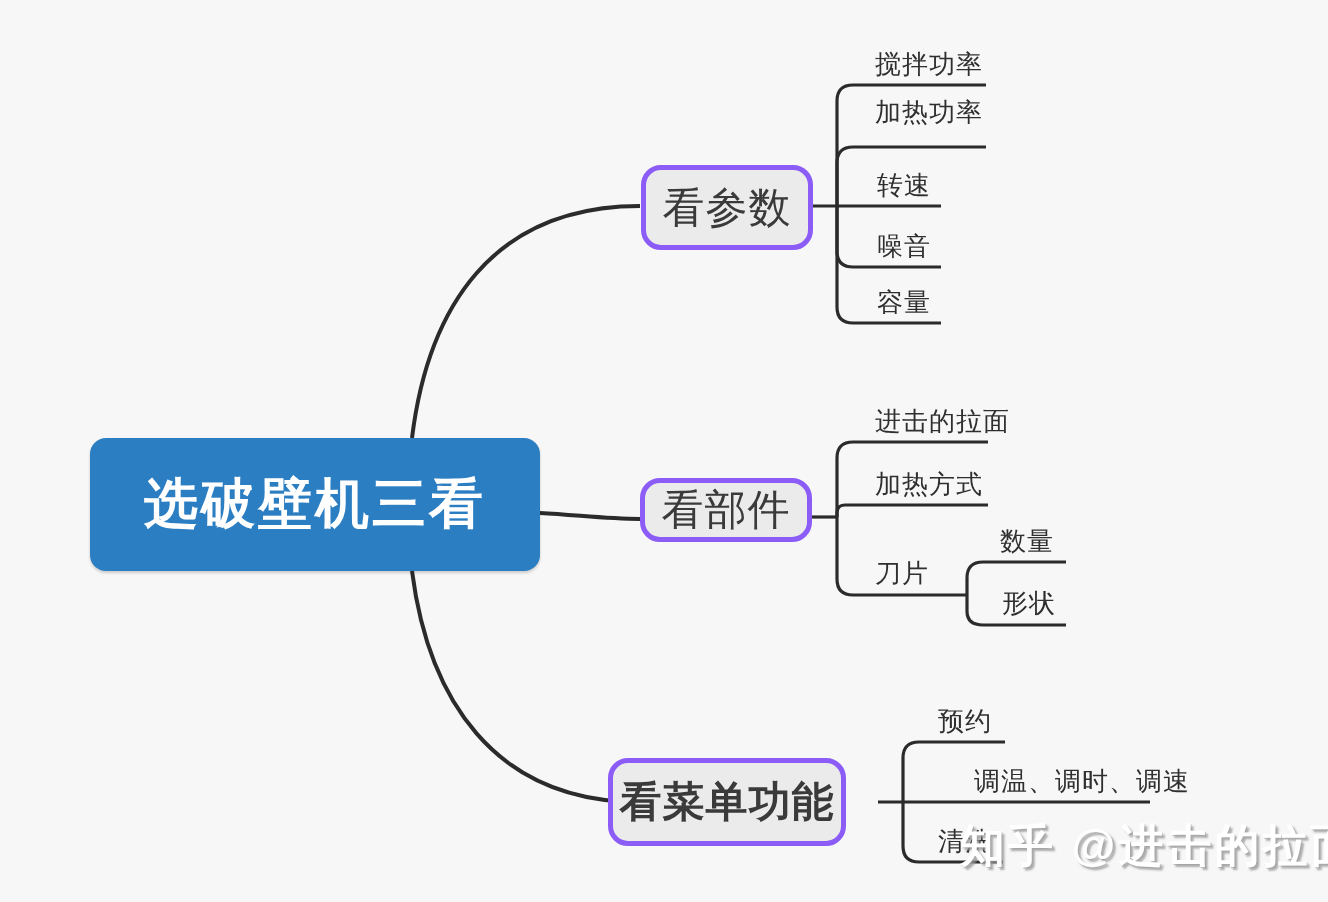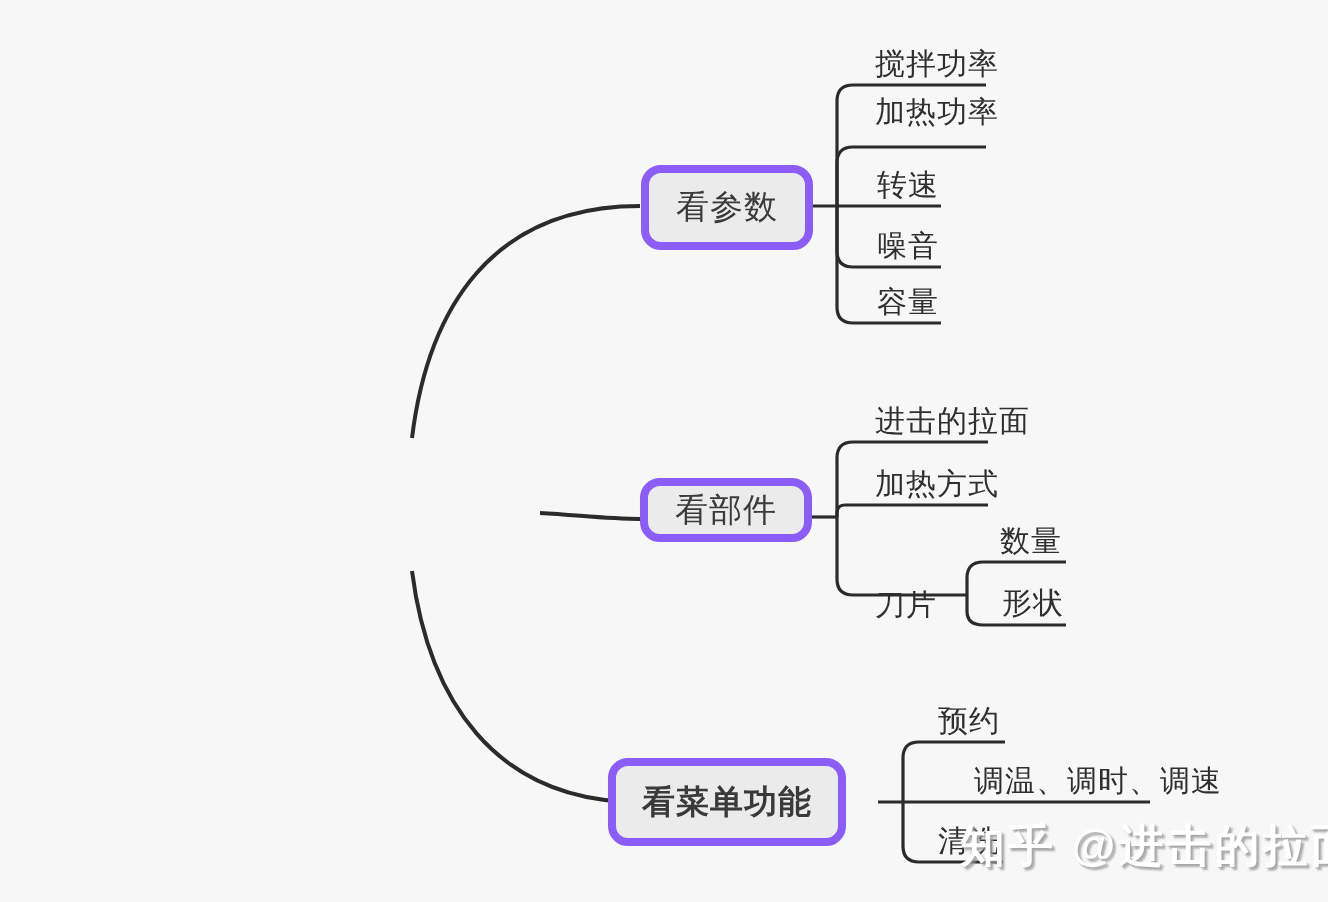--- a/index.html
+++ b/index.html
@@ -37,49 +37,49 @@
     justify-content: center;
     color: #ffffff;
     font-size: 54px;
     font-weight: bold;
     letter-spacing: 3px;
     box-shadow: 0 2px 3px rgba(0,0,0,0.18);
   }
   .branch-node {
     position: absolute;
     background: #ebebeb;
-    border: 8px solid #8b5cf6;
+    border: 5px solid #8b5cf6;
     border-radius: 20px;
     display: flex;
     align-items: center;
     justify-content: center;
     color: #3a3a3a;
-    font-size: 33px;
+    font-size: 42px;
     box-sizing: border-box;
     letter-spacing: 1px;
   }
   .branch-params   { left: 641px; top: 165px; width: 172px; height: 85px; }
   .branch-parts    { left: 640px; top: 478px; width: 172px; height: 64px; }
   .branch-menu     { left: 608px; top: 758px; width: 238px; height: 88px; font-weight: bold; }
   .leaf {
     position: absolute;
     color: #2f2f2f;
-    font-size: 30px;
+    font-size: 26px;
     line-height: 30px;
     white-space: nowrap;
     letter-spacing: 1px;
   }
   .leaf-stirring-power  { left: 875px; top: 49px;  }
   .leaf-heating-power   { left: 875px; top: 97px; }
   .leaf-speed           { left: 877px; top: 170px; text-align: center; }
   .leaf-noise           { left: 877px; top: 231px; }
   .leaf-capacity        { left: 877px; top: 287px; }
   .leaf-body-material   { left: 875px; top: 406px; }
   .leaf-heating-method  { left: 875px; top: 469px; }
-  .leaf-blade           { left: 875px; top: 590px; }
+  .leaf-blade           { left: 875px; top: 558px; }
   .leaf-blade-quantity  { left: 1000px; top: 526px; }
   .leaf-blade-shape     { left: 1002px; top: 588px; }
   .leaf-reservation     { left: 938px; top: 706px; }
   .leaf-temp-time-speed { left: 938px; top: 766px; margin-left: 36px; }
   .leaf-cleaning        { left: 938px; top: 826px; }
   .watermark {
     position: absolute;
     left: 960px; top: 816px;
     font-size: 45px;
     font-weight: bold;
@@ -120,20 +120,23 @@
       <path d="M967,595 L967,611 Q967,625 983,625 L1066,625"></path>
     </g>
 
     <g stroke-width="3.2">
       <path d="M878,802 L1150,802"></path>
       <path d="M903,802 L903,758 Q903,742 919,742 L1005,742"></path>
       <path d="M903,802 L903,846 Q903,862 919,862 L1003,862"></path>
     </g>
   </svg>
 
+  <div class="root-node">
+    <span>选破壁机三看</span>
+  </div>
 
   <div class="branch-node branch-params">
     <span>看参数</span>
   </div>
   <div class="branch-node branch-parts">
     <span>看部件</span>
   </div>
   <div class="branch-node branch-menu">
     <span>看菜单功能</span>
   </div>

